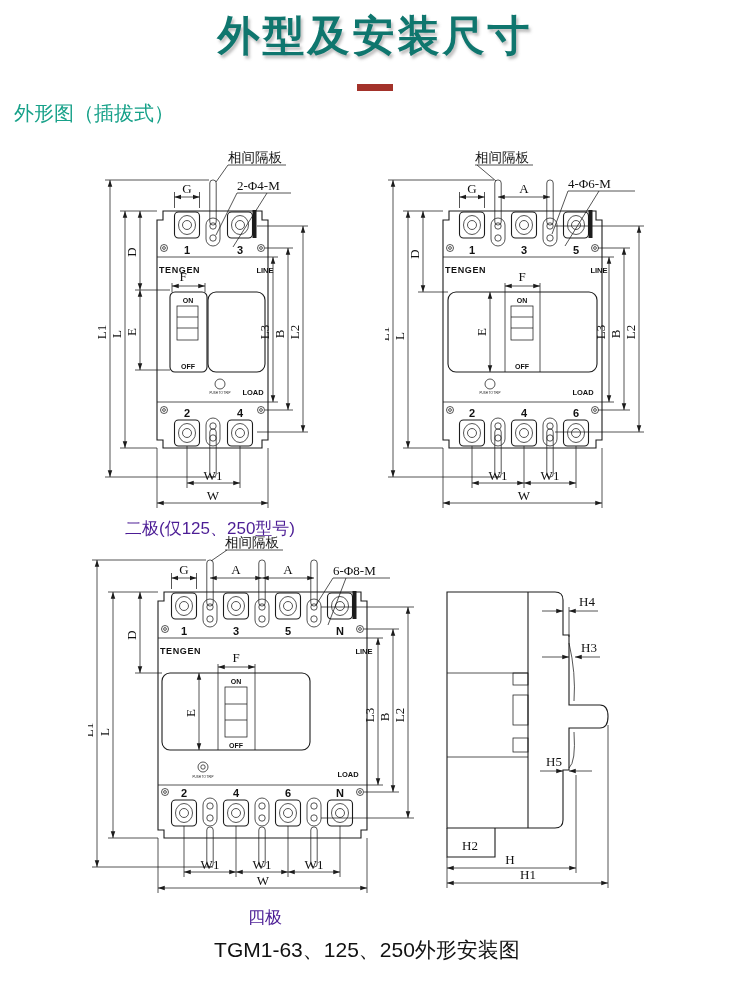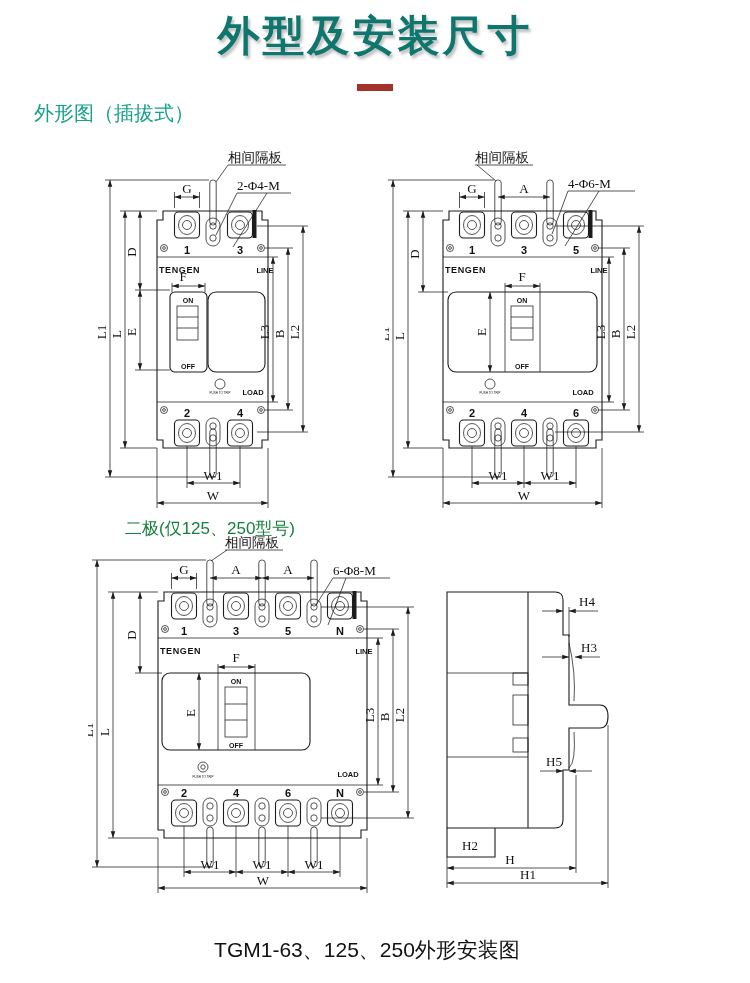--- a/index.html
+++ b/index.html
@@ -2,22 +2,22 @@
 <html><head>
 <meta charset="utf-8">
 <style>
   html,body{margin:0;padding:0;background:#ffffff;}
   #page{position:relative;width:750px;height:983px;background:#fff;overflow:hidden;
         font-family:"Liberation Sans","DejaVu Sans",sans-serif;}
   .pgtitle{position:absolute;top:8px;left:0;width:750px;text-align:center;
            font-size:42px;font-weight:bold;letter-spacing:3px;color:#0f766e;
            text-shadow:2px 3px 3px rgba(110,110,110,.45);}
   .divider{position:absolute;top:84px;left:357px;width:36px;height:7px;background:#a3322a;}
-  .subtitle{position:absolute;top:100px;left:14px;font-size:20px;color:#17a189;margin-left:20px;}
-  .cap{position:absolute;font-size:17px;color:#15803d;text-align:center;}
+  .subtitle{position:absolute;top:100px;left:14px;font-size:20px;color:#17a189;}
+  .cap{position:absolute;font-size:17px;color:#4c1d95;text-align:center;}
   .botcap{position:absolute;top:936px;left:0;width:734px;text-align:center;
           font-size:21px;color:#111;}
   .drw{position:absolute;}
   .ln{fill:none;stroke:#1c1c1c;stroke-width:1.1;}
   .tn{fill:none;stroke:#1c1c1c;stroke-width:0.75;}
   .fb{fill:#1c1c1c;stroke:none;}
   svg text{fill:#111;}
   .dim{font:13px "Liberation Serif","DejaVu Serif",serif;text-anchor:middle;}
   .st{text-anchor:start;}
   .ae{text-anchor:end;}
@@ -477,15 +477,16 @@
       <line class="tn" x1="146" y1="200" x2="146" y2="298"></line>
       <line class="tn" x1="178" y1="150" x2="178" y2="313"></line>
       <line class="tn" x1="17" y1="293" x2="146" y2="293" marker-start="url(#ah)" marker-end="url(#ah)"></line>
       <text class="dim" x="80" y="289">H</text>
       <line class="tn" x1="17" y1="308" x2="178" y2="308" marker-start="url(#ah)" marker-end="url(#ah)"></line>
       <text class="dim" x="98" y="304">H1</text>
     </g>
   </svg>
 
   <div class="cap" style="left:85px;top:517px;width:250px;">二极(仅125、250型号)</div>
+  <div class="cap" style="left:170px;top:906px;width:190px;">四极</div>
   <div class="botcap">TGM1-63、125、250外形安装图</div>
 
 </div>
 
 </body></html>

